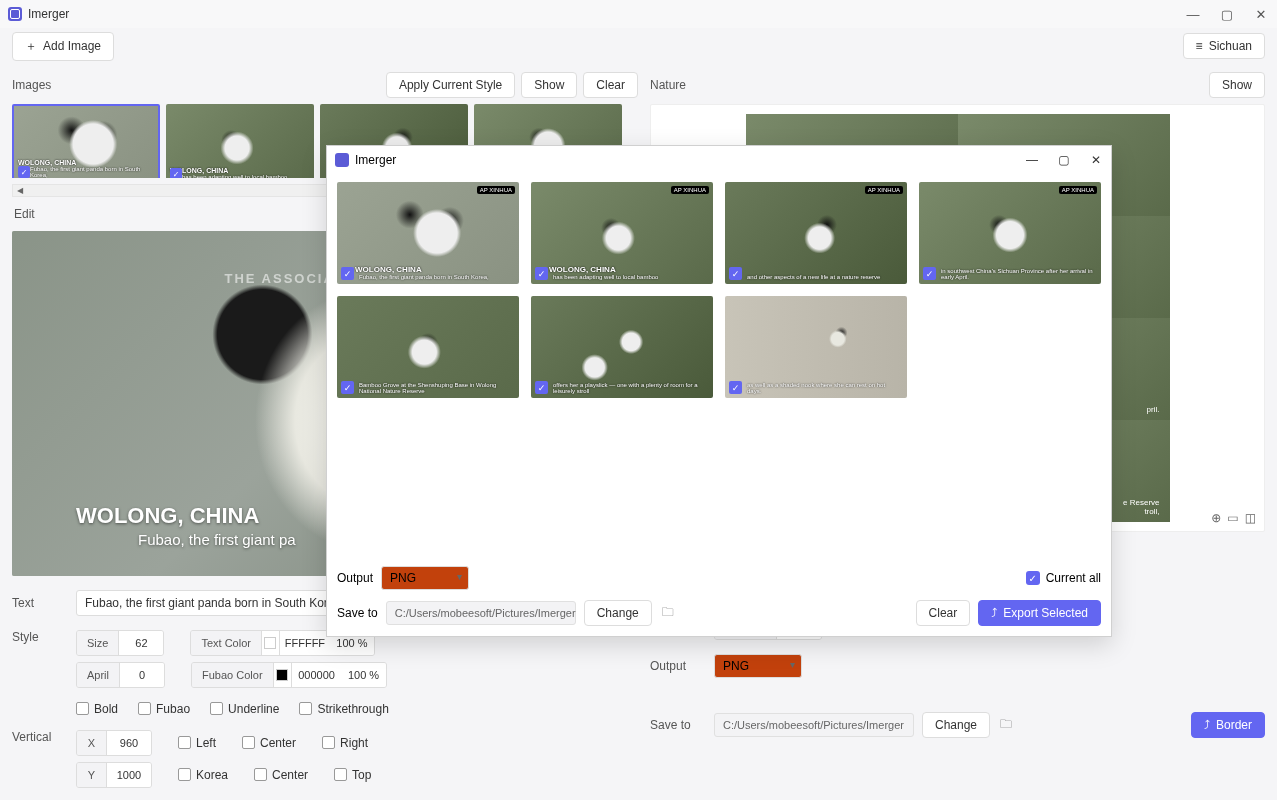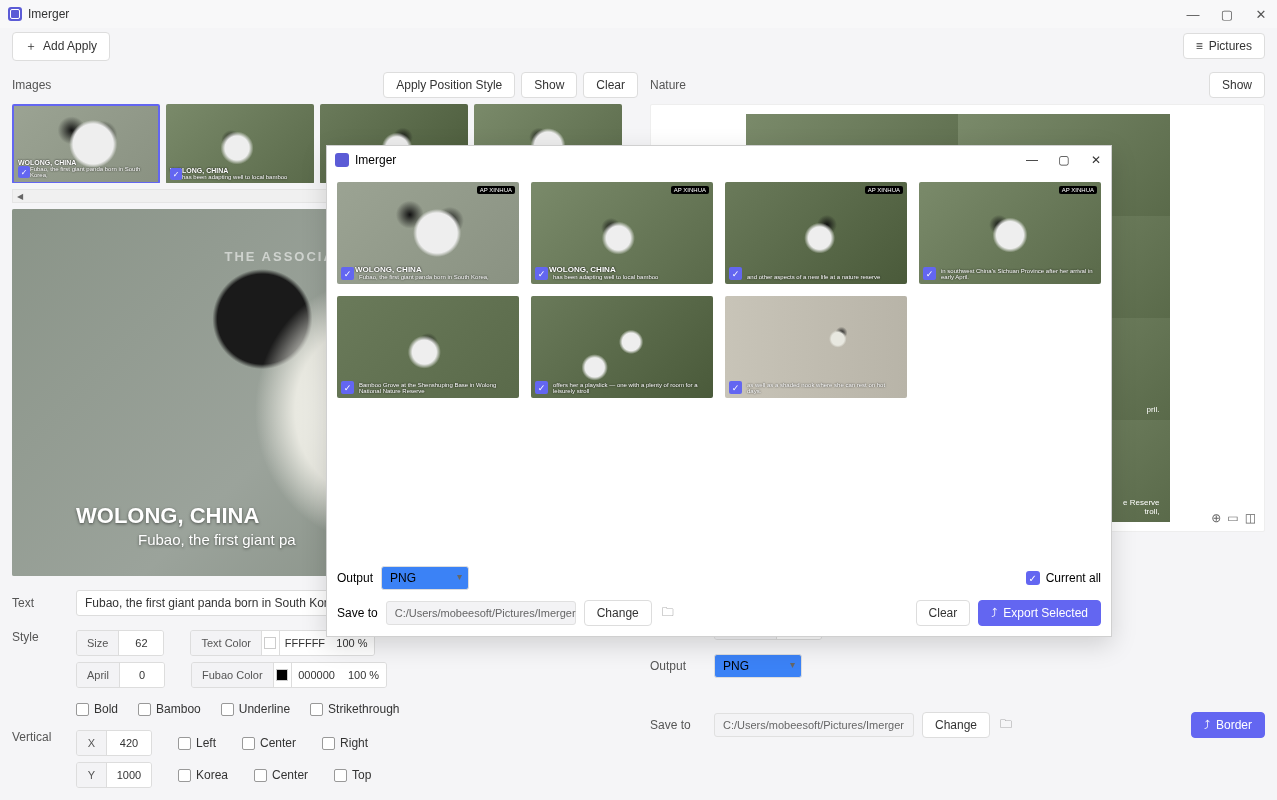--- a/index.html
+++ b/index.html
@@ -36,21 +36,21 @@
 .field-label { width: 56px; font-size: 12px; color: #555; }
 .text-input { flex: 1; background: #fff; border: 1px solid #ddd; border-radius: 3px; padding: 5px 8px; font-size: 12px; color: #333; }
 .widget { display: inline-flex; border: 1px solid #ddd; border-radius: 3px; overflow: hidden; height: 26px; }
 .widget-label { background: #f3f3f5; padding: 0 10px; font-size: 11px; color: #555; display: flex; align-items: center; border-right: 1px solid #ddd; }
 .widget-value { background: #fff; width: 44px; text-align: center; font-size: 11px; color: #333; display: flex; align-items: center; justify-content: center; }
 .widget-swatch { width: 18px; display: flex; align-items: center; justify-content: center; border-right: 1px solid #ddd; background: #fff; }
 .swatch-box { width: 12px; height: 12px; border: 1px solid #ccc; }
 .checkbox-row { display: flex; align-items: center; gap: 20px; margin-top: 8px; }
 .check-item { display: flex; align-items: center; gap: 5px; font-size: 12px; color: #333; }
 .check-box { width: 13px; height: 13px; border: 1px solid #999; border-radius: 2px; background: #fff; }
-.select-box { background: #3b82f6; border: 1px solid #ddd; border-radius: 3px; padding: 4px 20px 4px 8px; font-size: 12px; position: relative; width: 88px; display:inline-block; }
+.select-box { background: #c2410c; border: 1px solid #ddd; border-radius: 3px; padding: 4px 20px 4px 8px; font-size: 12px; position: relative; width: 88px; display:inline-block; }
 .select-box::after { content: "▾"; position: absolute; right: 6px; top: 4px; font-size: 10px; color: #666; }
 .preview-stage { height: 428px; background: #fff; border: 1px solid #eee; border-radius: 2px; display: flex; align-items: center; justify-content: center; position: relative; overflow: hidden; }
 .preview-grid { width: 424px; height: 408px; position: relative; }
 .preview-grid .pg-cell { position: absolute; width: 212px; height: 102px; background: linear-gradient(135deg, #7a8a6a, #5a6a4a); overflow: hidden; display: flex; flex-direction: column; justify-content: flex-end; padding: 6px 10px; }
 .pg-cell .pg-text { color: #fff; font-size: 8px; text-align: right; }
 .preview-tools { position: absolute; bottom: 6px; right: 8px; display: flex; gap: 6px; color: #666; font-size: 12px; }
 .link-icon { width: 16px; height: 16px; display: inline-flex; align-items: center; justify-content: center; color: #666; font-size: 12px; }
 
 .modal { position: absolute; top: 145px; left: 326px; width: 786px; height: 492px; background: #fff; border: 1px solid #d0d0d0; box-shadow: 0 8px 24px rgba(0,0,0,0.15); display: flex; flex-direction: column; }
 .modal .m-title { height: 28px; display: flex; align-items: center; padding: 0 8px; font-size: 12px; }
@@ -86,35 +86,35 @@
   <div class="win-controls">
     <span>—</span>
     <span>▢</span>
     <span>✕</span>
   </div>
 </div>
 
 <div class="toolbar">
   <button class="btn">
     <span>＋</span>
-    <span>Add Apply</span>
+    <span>Add Image</span>
   </button>
   <button class="btn right">
     <span>≡</span>
-    <span>Pictures</span>
+    <span>Sichuan</span>
   </button>
 </div>
 
 <div class="main-area">
 
   <div class="left-col">
     <div class="panel-header">
       <span>Images</span>
       <div class="right-btns">
-        <button class="btn">Apply Position Style</button>
+        <button class="btn">Apply Current Style</button>
         <button class="btn">Show</button>
         <button class="btn">Clear</button>
       </div>
     </div>
 
     <div class="thumb-row">
       <div class="thumb selected bg-panda1">
         <span class="thumb-check">✓</span>
         <span class="cap-bold">WOLONG, CHINA</span>
         <span class="cap-sub">Fubao, the first giant panda born in South Korea,</span>
@@ -128,20 +128,21 @@
         <span class="cap-sub">and other aspects of a new life at a nature reserve</span>
       </div>
       <div class="thumb bg-panda4">
         <span class="cap-sub">in southwest China's Sichuan Province after her arrival in early April.</span>
       </div>
     </div>
     <div class="thumb-scrollbar">
       <span class="arrow">◀</span>
     </div>
 
+    <div class="section-label">Edit</div>
 
     <div class="edit-preview">
       <div class="panda-bg"></div>
       <span class="watermark">THE ASSOCIATED PRESS</span>
       <span class="caption-bold">WOLONG, CHINA</span>
       <span class="caption-sub">Fubao, the first giant pa</span>
     </div>
 
     <div class="field-row">
       <span class="field-label">Text</span>
@@ -179,41 +180,41 @@
             <span class="widget-value">100 %</span>
           </span>
         </div>
         <div class="checkbox-row">
           <span class="check-item">
               <span class="check-box"></span>
               <span>Bold</span>
             </span>
           <span class="check-item">
               <span class="check-box"></span>
-              <span>Bamboo</span>
+              <span>Fubao</span>
             </span>
           <span class="check-item">
               <span class="check-box"></span>
               <span>Underline</span>
             </span>
           <span class="check-item">
               <span class="check-box"></span>
               <span>Strikethrough</span>
             </span>
         </div>
       </div>
     </div>
 
     <div class="field-row" style="align-items:flex-start">
       <span class="field-label">Vertical</span>
       <div style="display:flex;flex-direction:column;gap:6px">
         <div style="display:flex;gap:26px;align-items:center">
           <span class="widget">
             <span class="widget-label" style="width:30px;justify-content:center">X</span>
-            <span class="widget-value">420</span>
+            <span class="widget-value">960</span>
           </span>
           <span class="check-item">
               <span class="check-box"></span>
               <span>Left</span>
             </span>
           <span class="check-item">
               <span class="check-box"></span>
               <span>Center</span>
             </span>
           <span class="check-item">

